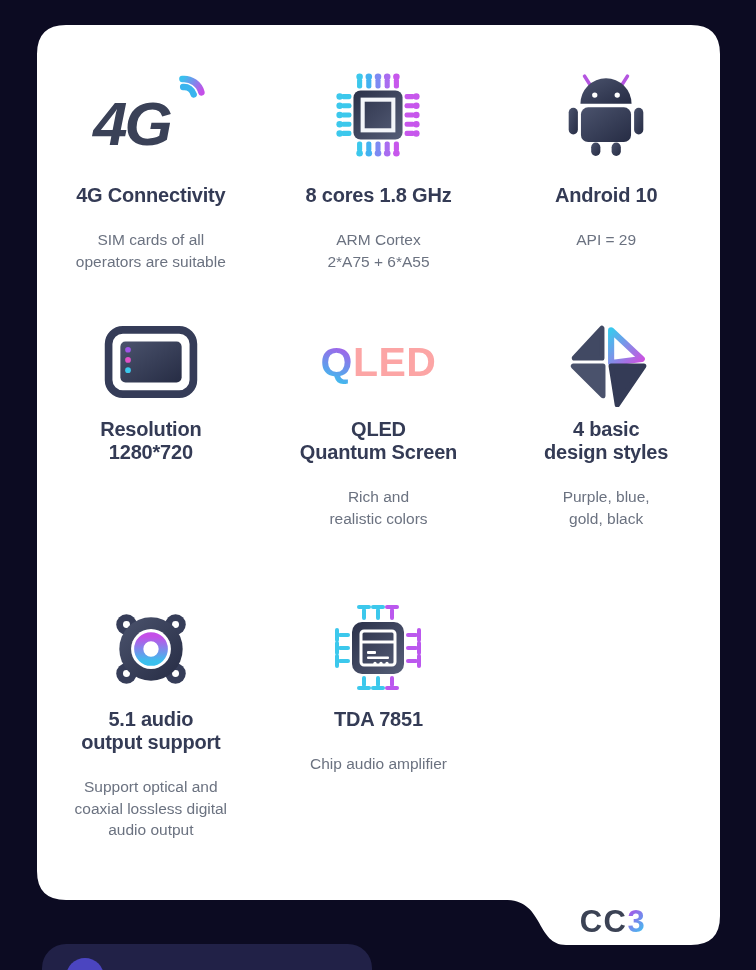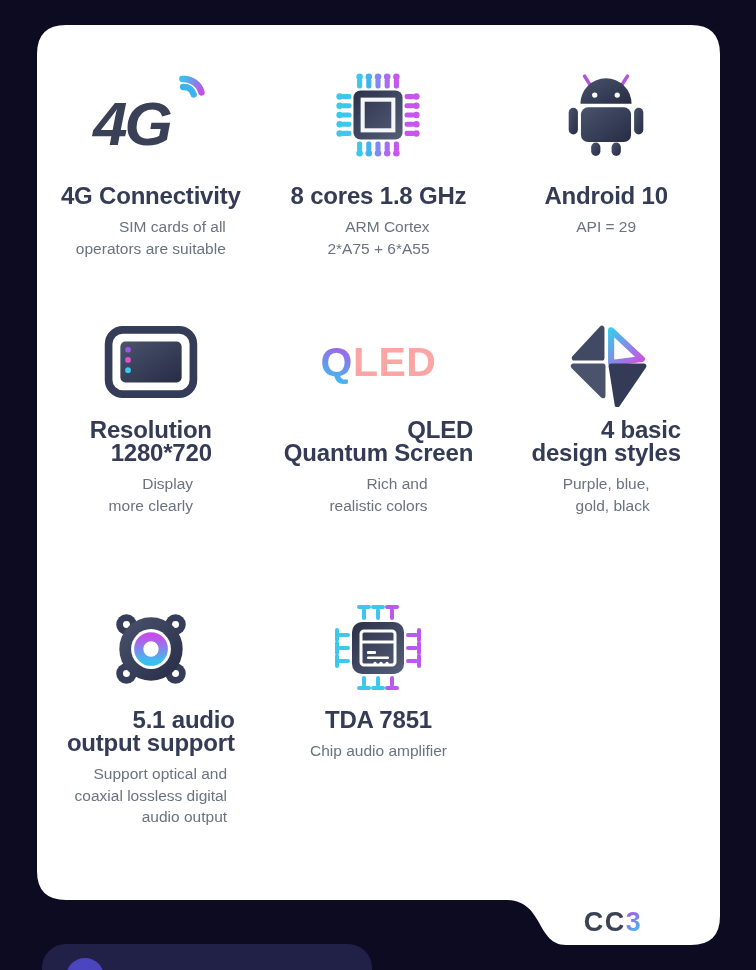--- a/index.html
+++ b/index.html
@@ -9,48 +9,48 @@
     position:relative;
     overflow:hidden;
     font-family:"Liberation Sans", sans-serif;
   }
   .card-shape{position:absolute;left:0;top:0;}
   .features{
     position:absolute;left:37px;top:25px;width:683px;
     display:grid;grid-template-columns:repeat(3,1fr);
     grid-template-rows:252px 282px 1fr;
   }
-  .cell{display:flex;flex-direction:column;align-items:center;text-align:right;}
+  .cell{display:flex;flex-direction:column;align-items:center;text-align:center;}
   .icon-box{display:flex;align-items:center;justify-content:center;}
   .row1 .icon-box{height:116px;margin-top:32px;}
   .row2 .icon-box{height:90px;margin-top:40px;}
   .row3 .icon-box{height:96px;margin-top:42px;}
   .title{
-    margin-top:11px;font-size:24px;font-weight:700;color:#343b55;
+    margin-top:11px;font-size:20px;font-weight:700;color:#343b55;
     line-height:23px;white-space:pre-line;letter-spacing:-0.2px;
   }
   .row2 .title{}
   .subtitle{
-    margin-top:9px;font-size:15.5px;color:#6b7280;
+    margin-top:22px;font-size:15.5px;color:#6b7280;
     line-height:21.5px;white-space:pre-line;
   }
   
   .logo-4g-text{font-style:italic;font-weight:700;}
   
   .qled-logo{font-size:41px;font-weight:800;letter-spacing:0.5px;line-height:1;}
   .grad-text{
     background:linear-gradient(200deg,#b452e8 10%,#3ac0ee 90%);
     -webkit-background-clip:text;background-clip:text;color:transparent;
   }
   .qled-led{color:#fca5a5;}
   
   .brand-tab{
     position:absolute;left:506px;top:901px;width:214px;height:42px;
     display:flex;align-items:center;justify-content:center;
-    font-size:27px;font-weight:700;letter-spacing:1.5px;
+    font-size:31px;font-weight:700;letter-spacing:1.5px;
   }
   .brand-cc{color:#3b4254;}
   .brand-3{
     background:linear-gradient(135deg,#a855e8 15%,#38c8f0 85%);
     -webkit-background-clip:text;background-clip:text;color:transparent;
   }
   
   .next-card{
     position:absolute;left:42px;top:944px;width:330px;height:26px;
     background:#212147;border-radius:24px 24px 0 0;
@@ -219,22 +219,20 @@
       <svg width="94" height="74" viewBox="0 0 92 72">
         <rect x="4.5" y="4.5" width="83" height="63" rx="14" fill="none" stroke="#353c58" stroke-width="7.5"></rect>
         <rect x="16" y="16" width="60" height="40" rx="5" fill="url(#gDark)"></rect>
         <circle cx="23.5" cy="24" r="2.8" fill="#a055e8"></circle>
         <circle cx="23.5" cy="34" r="2.8" fill="#e052c8"></circle>
         <circle cx="23.5" cy="44" r="2.8" fill="#3cc8ec"></circle>
       </svg>
     </div>
     <div class="title">Resolution
 1280*720</div>
-    <div class="subtitle">Display
-more clearly</div>
   </div>
 
   <div class="cell row2">
     <div class="icon-box">
       <div class="qled-logo"><span class="grad-text">Q</span><span class="qled-led">LED</span></div>
     </div>
     <div class="title">QLED
 Quantum Screen</div>
     <div class="subtitle">Rich and
 realistic colors</div>

